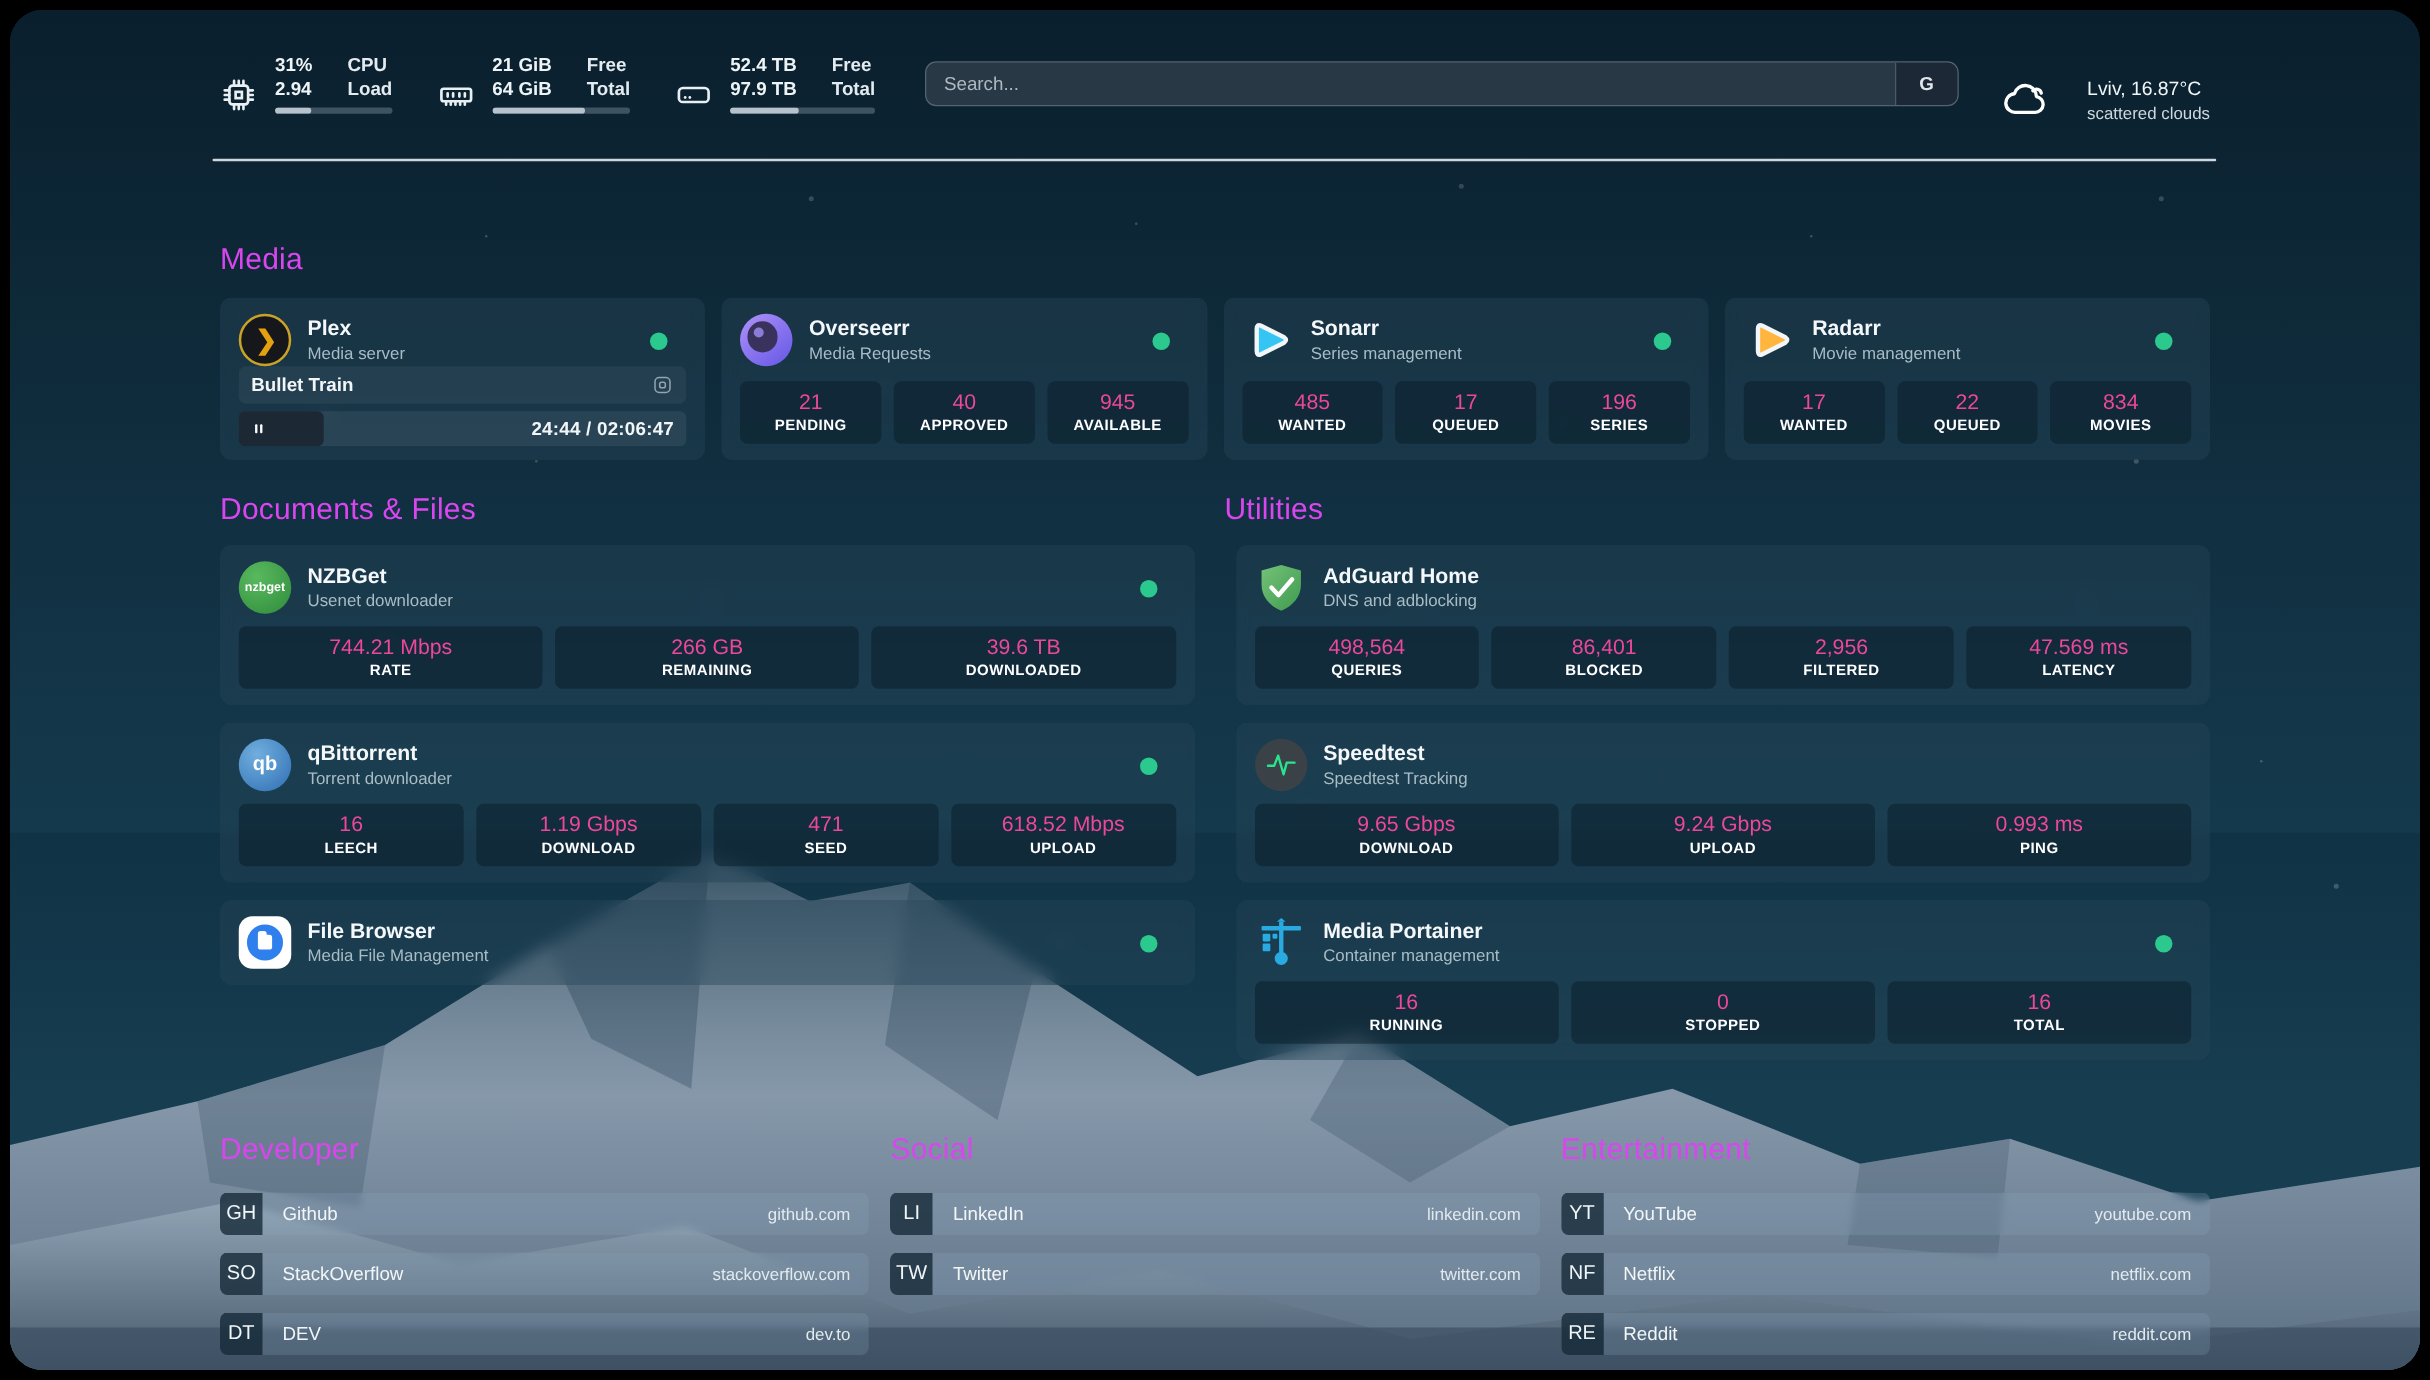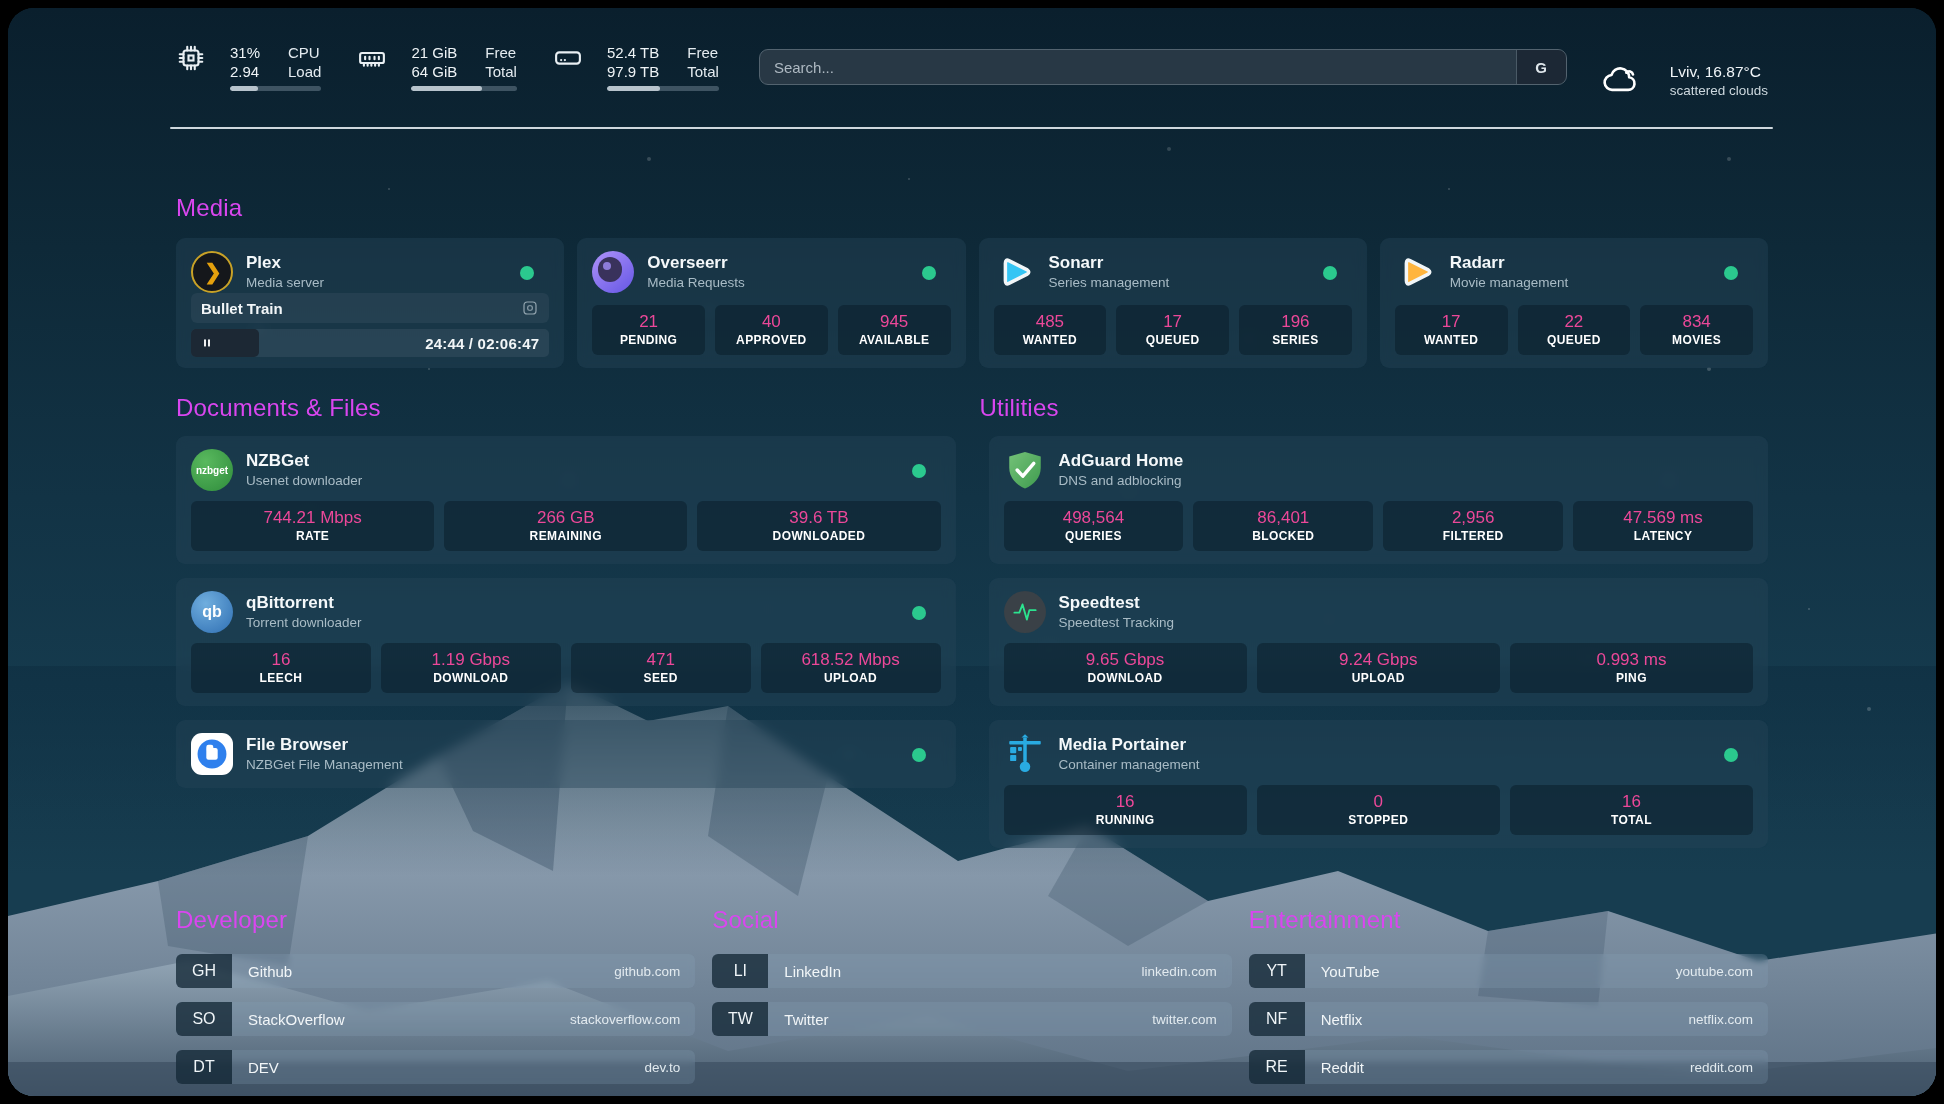--- a/index.html
+++ b/index.html
@@ -16,21 +16,21 @@
     1660px 470px 0 1px rgba(255,255,255,.2),200px 620px 0 0 rgba(255,255,255,.22),480px 650px 0 1px rgba(255,255,255,.2),
     760px 600px 0 0 rgba(255,255,255,.22),1040px 640px 0 1px rgba(255,255,255,.18),1320px 610px 0 0 rgba(255,255,255,.25),
     1580px 650px 0 1px rgba(255,255,255,.2),1800px 600px 0 0 rgba(255,255,255,.22),380px 180px 0 0 rgba(255,255,255,.2),
     640px 150px 0 1px rgba(255,255,255,.18),900px 170px 0 0 rgba(255,255,255,.2),1160px 140px 0 1px rgba(255,255,255,.16),
     1440px 180px 0 0 rgba(255,255,255,.2),1720px 150px 0 1px rgba(255,255,255,.18),520px 760px 0 0 rgba(255,255,255,.3),
     840px 745px 0 1px rgba(255,255,255,.25),1500px 760px 0 0 rgba(255,255,255,.25),1860px 700px 0 1px rgba(255,255,255,.2); }
 
   
   .topbar { position:absolute; top:34px; left:168px; right:168px; height:50px; display:flex; align-items:center; }
   .sysstats { display:flex; gap:36px; align-items:center; }
-  .sysstat { display:flex; gap:24px; align-items:flex-start; }
+  .sysstat { display:flex; gap:14px; align-items:flex-end;font-weight:bold; }
   .hicon { width:30px; height:30px; display:flex; align-items:center; justify-content:center; }
   .hicon svg { width:30px; height:30px; }
   .sysbody { display:flex; flex-direction:column; }
   .sysrows { display:flex; gap:28px; }
   .scol { display:flex; flex-direction:column; color:#eef3f6; font-size:15px; line-height:19px; }
   .scol.lab { color:#e4ebf0; }
   .pbar { margin-top:5px; height:5px; border-radius:3px; background:rgba(125,145,160,.45); overflow:hidden; }
   .pfill { display:block; height:100%; border-radius:3px; background:#b7c3cc; }
 
   .searchwrap { flex:1; display:flex; margin:0 34px 0 40px; height:36px; border:1px solid #53636f;
@@ -100,21 +100,21 @@
   .qb-t { color:#fff; font-size:16px; font-weight:700; }
   .icon-filebrowser { background:#fff; border-radius:11px; }
   .icon-speedtest { background:#3a4147; }
   .icon-speedtest svg { width:30px; height:30px; }
 
   
   .bookmarks { display:grid; grid-template-columns:1fr 1fr 1fr; gap:17px; margin-top:58px; }
   .bgroup h2 { margin:0 0 20px; }
   .brow { display:flex; align-items:center; height:34px; margin-bottom:14px; border-radius:6px; overflow:hidden;
     background:rgba(140,170,190,.22); backdrop-filter:blur(3px); cursor:pointer; }
-  .babbr { width:56px; align-self:stretch; display:flex; align-items:center; justify-content:center;
+  .babbr { width:34px; align-self:stretch; display:flex; align-items:center; justify-content:center;
     background:rgba(11,31,45,.72); color:#f0f5f8; font-size:16px; font-weight:500; }
   .blabel { margin-left:16px; color:#f2f6f8; font-size:15px; }
   .burl { margin-left:auto; margin-right:15px; color:#e2eaef; font-size:13.5px; }
 </style>
 </head>
 <body>
 
 <div class="frame">
   <div class="sky"></div>
 
@@ -428,21 +428,21 @@
             <div class="card-head">
               <span class="svc-icon icon-filebrowser">
                 <svg viewBox="0 0 48 48">
                   <circle cx="24" cy="24" r="16.5" fill="#2f80ed"></circle>
                   <rect x="17.5" y="17" width="13" height="13.5" rx="2.5" fill="#ffffff"></rect>
                   <rect x="17.5" y="13.5" width="8" height="7" rx="2.5" fill="#ffffff"></rect>
                 </svg>
               </span>
               <div class="card-titles">
                 <div class="svc-name">File Browser</div>
-                <div class="svc-desc">NZBGet File Management</div>
+                <div class="svc-desc">Media File Management</div>
               </div>
             </div>
             <span class="dot"></span>
           </div>
         </div>
       <div class="col" id="col-utils">
           <div class="card">
             <div class="card-head">
               <span class="svc-icon icon-adguard">
                 <svg viewBox="0 0 48 48">

